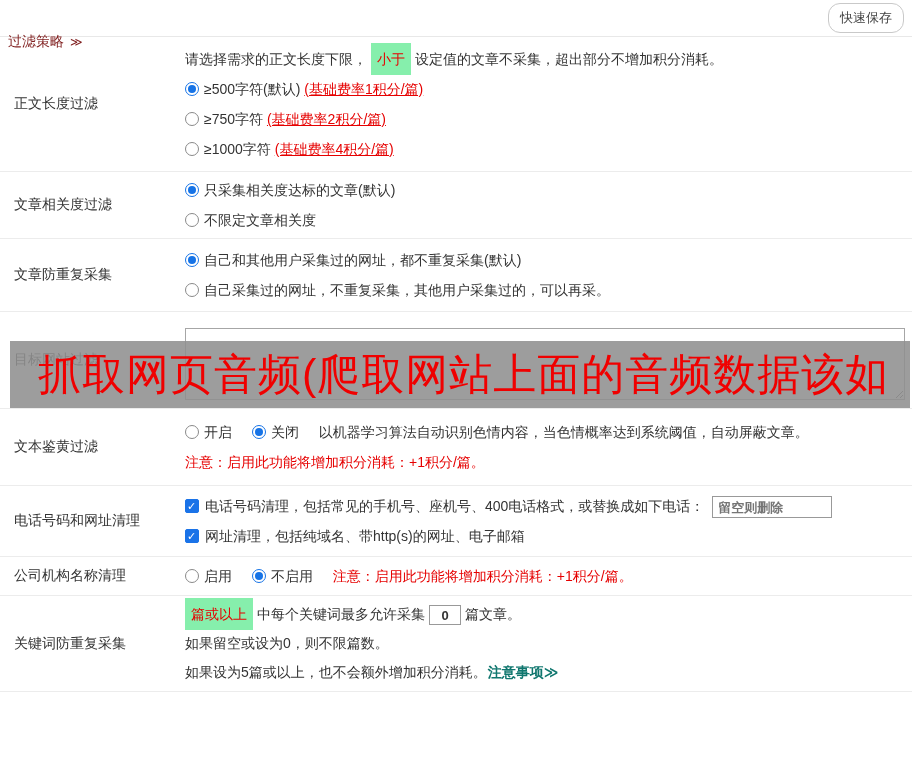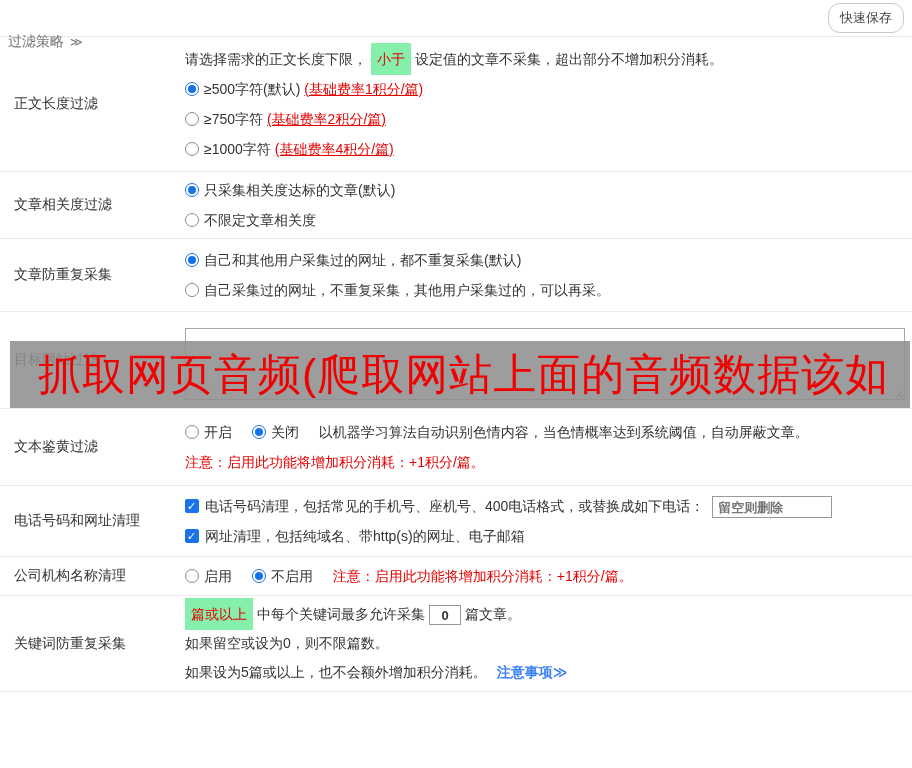--- a/index.html
+++ b/index.html
@@ -10,21 +10,21 @@
     font-size: 14px; color: #333;
     position: relative; overflow: hidden;
   }
   .page { position: relative; width: 912px; height: 768px; overflow: hidden; background: #fff; }
 
   
   .header {
     display: flex; justify-content: space-between; align-items: center;
     height: 37px; padding: 0 8px; border-bottom: 1px solid #e8e8e8;
   }
-  .title-wrap { color: #737373; cursor: pointer; margin-top: 48px; }
+  .title-wrap { color: #7f1d1d; cursor: pointer; margin-top: 48px; }
   .title-wrap .chev { font-size: 12px; margin-left: 2px; }
   .save-btn {
     border: 1px solid #c9c9c9; background: #fff; border-radius: 12px;
     padding: 5px 11px; font-size: 13px; color: #444; cursor: pointer;
     font-family: inherit;
   }
 
   
   .row { display: flex; border-bottom: 1px solid #ececec; }
   .row-label {
@@ -63,21 +63,21 @@
   }
   .checkbox.checked { background: #1a73e8; border-color: #1a73e8; }
   .checkbox.checked::after {
     content: "✓"; position: absolute; left: 1px; top: -2px;
     color: #fff; font-size: 11px; font-weight: bold; line-height: 16px;
   }
 
   .hl { background: #86efac; color: #e60000; padding: 8px 6px; margin: 0 4px; }
   .red { color: #e60000; }
   .fee { color: #e60000; text-decoration: underline; }
-  .link { color: #3b82f6; font-weight: bold; cursor: pointer; margin-left: 10px; }
+  .link { color: #0f766e; font-weight: bold; cursor: pointer; margin-left: 1px; }
 
   .text-input {
     height: 22px; border: 1px solid #999; padding: 0 5px;
     font-size: 13px; font-family: inherit; vertical-align: middle; color: #333; font-weight: bold;
   }
   .phone-input { width: 120px; margin-left: 4px; }
   .count-input { width: 32px; height: 20px; text-align: center; margin: 0 4px; }
 
   .sites-textarea {
     display: block; width: 720px; height: 72px; margin-top: 8px;

